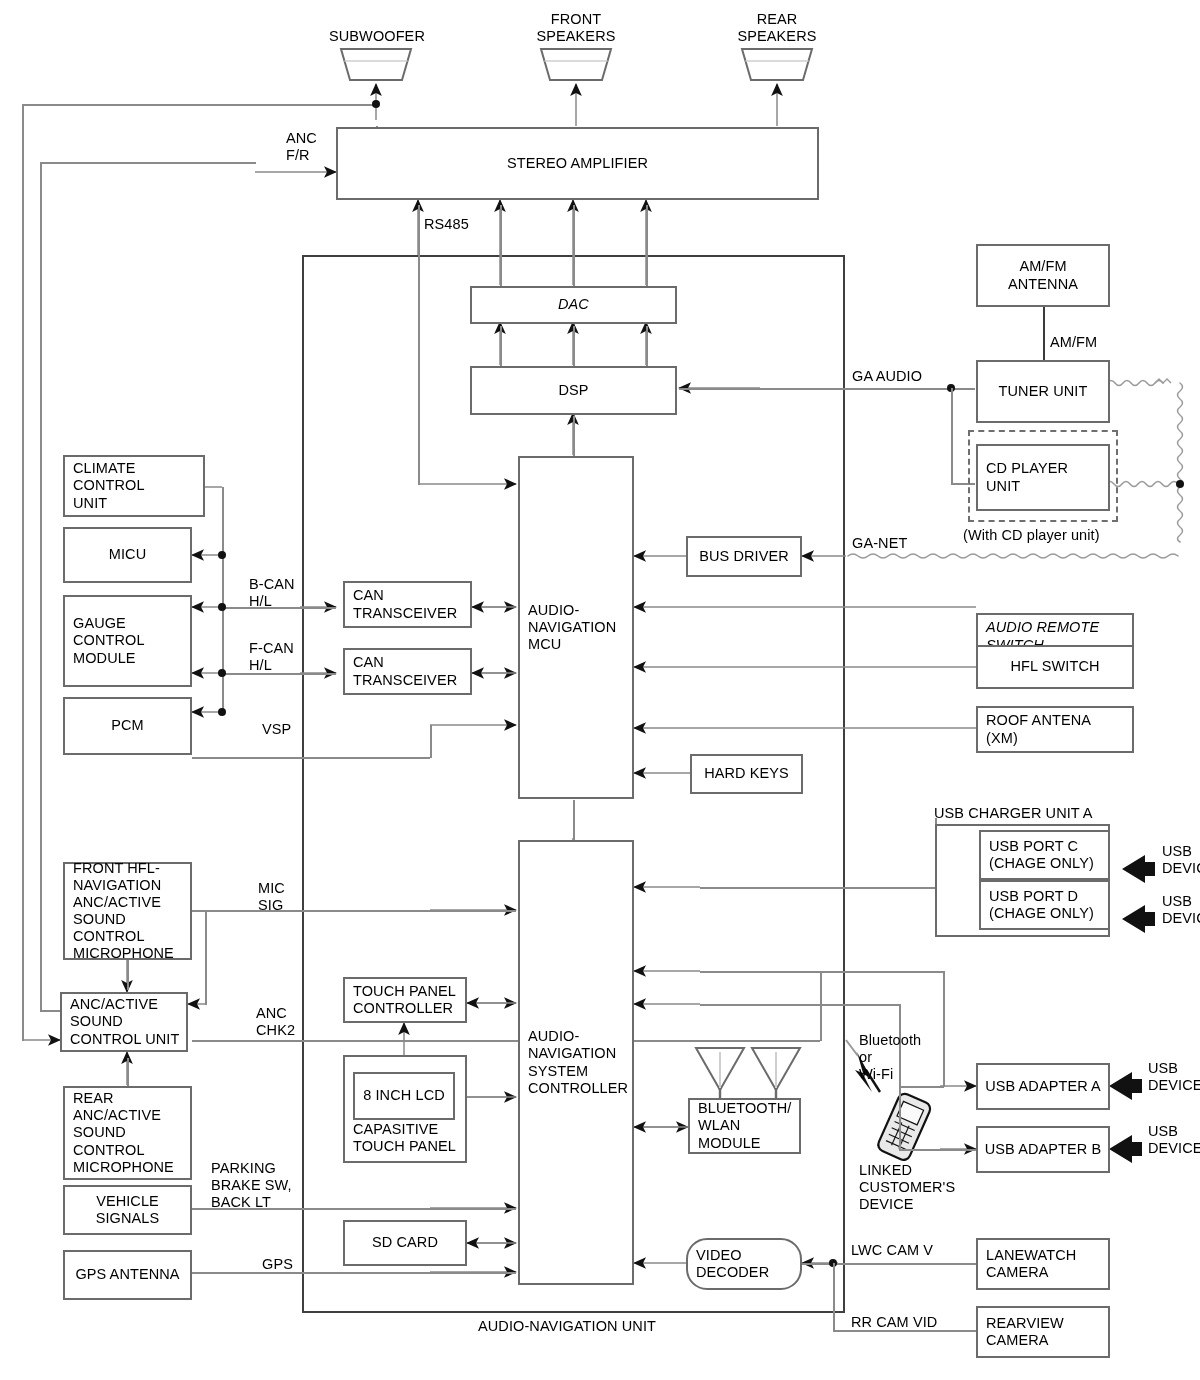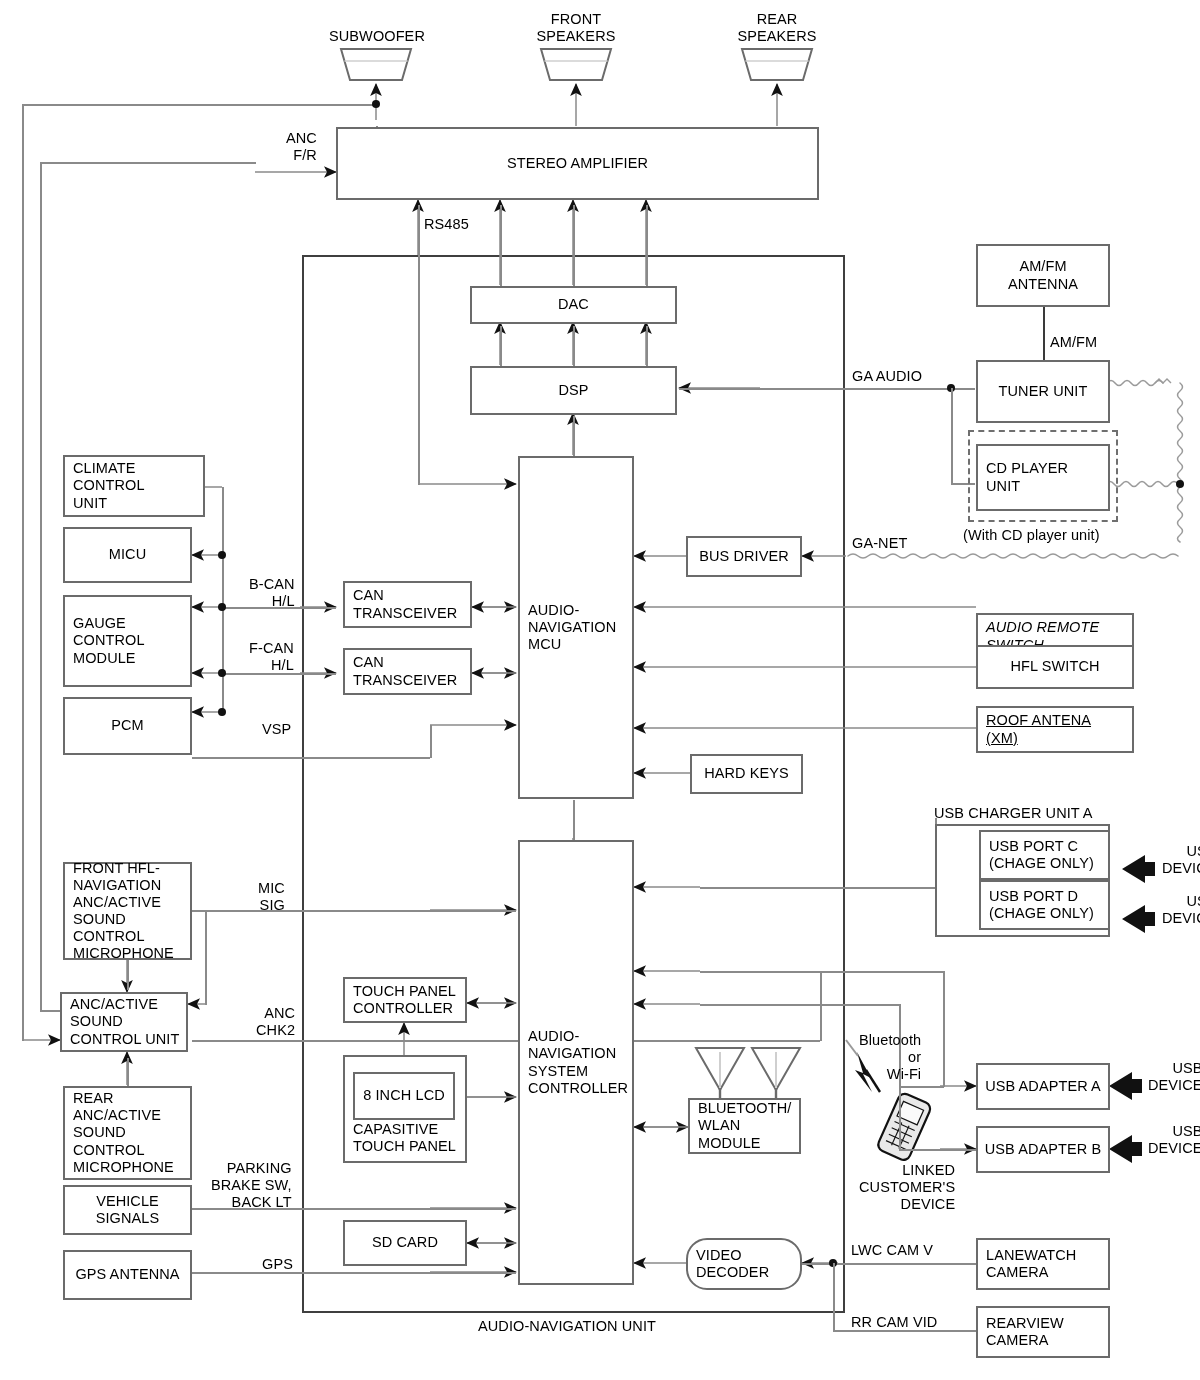--- a/index.html
+++ b/index.html
@@ -3,21 +3,21 @@
 <meta charset="utf-8">
 <style>
   html,body{margin:0;padding:0;background:#fff;}
   body{font-family:"Liberation Sans",sans-serif;}
   #root{position:relative;width:1200px;height:1380px;background:#fff;overflow:hidden;}
   .box{position:absolute;border:2px solid #6b6b6b;background:#fff;box-sizing:border-box;
        display:flex;align-items:center;font-size:14.5px;color:#000;line-height:1.18;letter-spacing:.1px;}
   .box.c{justify-content:center;text-align:center;}
   .box.l{justify-content:flex-start;text-align:left;padding-left:8px;}
   .box .t{white-space:pre-line;}
-  .lbl{position:absolute;font-size:14.5px;color:#000;line-height:1.18;white-space:pre-line;letter-spacing:.1px;text-align:right;}
+  .lbl{position:absolute;font-size:14.5px;color:#000;line-height:1.18;white-space:pre-line;letter-spacing:.1px;}
   .ln{position:absolute;background:#8a8a8a;}
   .h{height:1.5px;}
   .v{width:1.5px;}
   .dk{background:#3a3a3a;}
   .dot{position:absolute;width:8px;height:8px;border-radius:50%;background:#111;}
   .outer{position:absolute;border:2.5px solid #3f3f3f;box-sizing:border-box;background:transparent;}
   .dashbox{position:absolute;border:2.5px dashed #6f6f6f;box-sizing:border-box;background:transparent;}
   svg.ov{position:absolute;left:0;top:0;width:1200px;height:1380px;pointer-events:none;overflow:visible;}
 </style>
 </head>
@@ -269,21 +269,21 @@
   <div class="ln h" style="left:802px;top:1263px;width:174px;"></div>
   <div class="dot" style="left:829px;top:1259px;"></div>
 
   <div class="ln v" style="left:833px;top:1263px;height:68px;"></div>
   <div class="ln h" style="left:833px;top:1330px;width:143px;"></div>
 
   <div class="box c" style="left:336px;top:127px;width:483px;height:73px;">
     <span class="t">STEREO AMPLIFIER</span>
     </div>
 
-  <div class="box c" style="left:470px;top:286px;width:207px;height:38px;">
+  <div class="box c" style="left:470px;top:286px;width:207px;height:38px;font-style:italic;">
     <span class="t">DAC</span>
     </div>
 
   <div class="box c" style="left:470px;top:366px;width:207px;height:49px;">
     <span class="t">DSP</span>
     </div>
 
   <div class="box l" style="left:518px;top:456px;width:116px;height:343px;">
     <span class="t">AUDIO-
 NAVIGATION
@@ -413,21 +413,21 @@
 
   <div class="box l" style="left:976px;top:613px;width:158px;height:47px;font-style:italic;">
     <span class="t">AUDIO REMOTE
 SWITCH</span>
     </div>
 
   <div class="box c" style="left:976px;top:645px;width:158px;height:44px;">
     <span class="t">HFL SWITCH</span>
     </div>
 
-  <div class="box l" style="left:976px;top:706px;width:158px;height:47px;text-decoration:underline;">
+  <div class="box l" style="left:976px;top:706px;width:158px;height:47px;">
     <span class="t">ROOF ANTENA
 (XM)</span>
     </div>
 
   <div class="lbl" style="left:934px;top:805px;">USB CHARGER UNIT A</div>
   <div class="box" style="left:935px;top:824px;width:175px;height:113px;"></div>
   <div class="box l" style="left:979px;top:830px;width:131px;height:50px;">
     <span class="t">USB PORT C
 (CHAGE ONLY)</span>
     </div>

